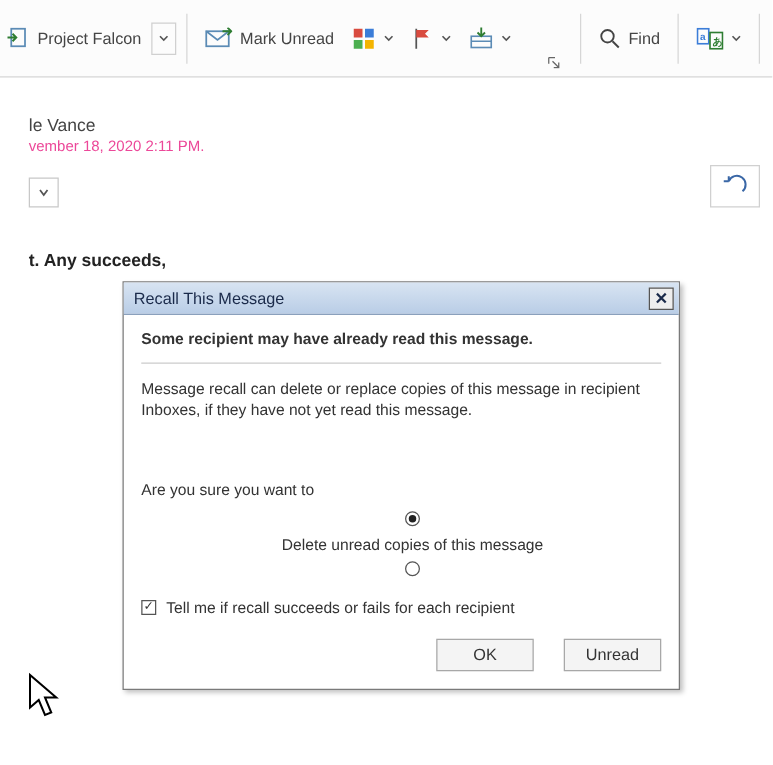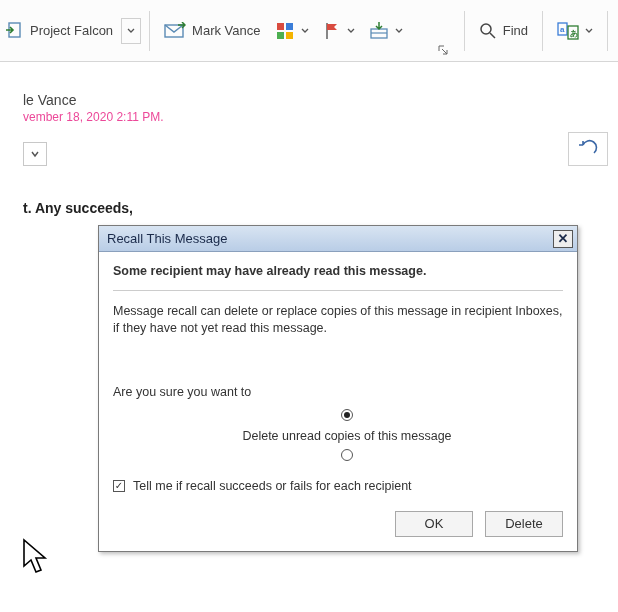--- a/index.html
+++ b/index.html
@@ -90,21 +90,21 @@
     font-size: 14px;
     font-weight: 600;
     color: #222;
   }
 
   
   .dialog {
     position: absolute;
     left: 98px;
     top: 225px;
-    width: 480px;
+    width: 446px;
     background: #fff;
     border: 1px solid #7a7a7a;
     box-shadow: 2px 2px 4px rgba(0,0,0,0.25);
   }
   .dlg-titlebar {
     display: flex;
     align-items: center;
     height: 26px;
     padding: 0 4px 0 8px;
     background: linear-gradient(#d8e4f2, #b9cde6);
@@ -168,21 +168,21 @@
   .check-glyph {
     width: 12px; height: 12px;
     border: 1px solid #555;
     background: #fff;
     display: inline-flex; align-items:center; justify-content:center;
     font-size: 10px; line-height:1;
   }
   .dlg-buttons {
     display: flex;
     justify-content: flex-end;
-    gap: 12px;
+    gap: 24px;
     margin-top: 18px;
   }
   .dlg-buttons .btn {
     min-width: 78px;
     height: 26px;
     border: 1px solid #a8a8a8;
     background: #f4f4f4;
     display: flex; align-items: center; justify-content: center;
     font-size: 13px;
   }
@@ -220,21 +220,21 @@
   <div class="sep"></div>
 
   <div class="r-btn">
     <span class="icon-box">
       <svg width="22" height="18" viewBox="0 0 22 18">
         <rect x="1" y="3" width="18" height="12" fill="none" stroke="#5b8bb5" stroke-width="1.4"></rect>
         <path d="M1 3 L10 10 L19 3" fill="none" stroke="#5b8bb5" stroke-width="1.4"></path>
         <path d="M14 1 L21 1 M18 -2 L21 1 L18 4" fill="none" stroke="#2e7d32" stroke-width="1.5" transform="translate(0,2)"></path>
       </svg>
     </span>
-    <span>Mark Vance</span>
+    <span>Mark Unread</span>
   </div>
 
   <div class="r-btn">
     <span class="icon-box">
       <svg width="20" height="20" viewBox="0 0 20 20">
         <rect x="2" y="2" width="7" height="7" fill="#d94b3f"></rect>
         <rect x="11" y="2" width="7" height="7" fill="#3b7dd8"></rect>
         <rect x="2" y="11" width="7" height="7" fill="#4caf50"></rect>
         <rect x="11" y="11" width="7" height="7" fill="#f4b400"></rect>
       </svg>
@@ -362,21 +362,21 @@
     <div class="chk">
       <span class="check-glyph">✓</span>
       <span>Tell me if recall succeeds or fails for each recipient</span>
     </div>
 
     <div class="dlg-buttons">
       <div class="btn">
         <span>OK</span>
       </div>
       <div class="btn">
-        <span>Delete</span>
+        <span>Unread</span>
       </div>
     </div>
   </div>
 </div>
 
 <div class="cursor">
   <svg width="28" height="38" viewBox="0 0 28 38">
     <path d="M2 2 L2 28 L9 22 L14 34 L19 32 L14 20 L23 20 Z" fill="#fff" stroke="#000" stroke-width="1.6"></path>
   </svg>
 </div>

